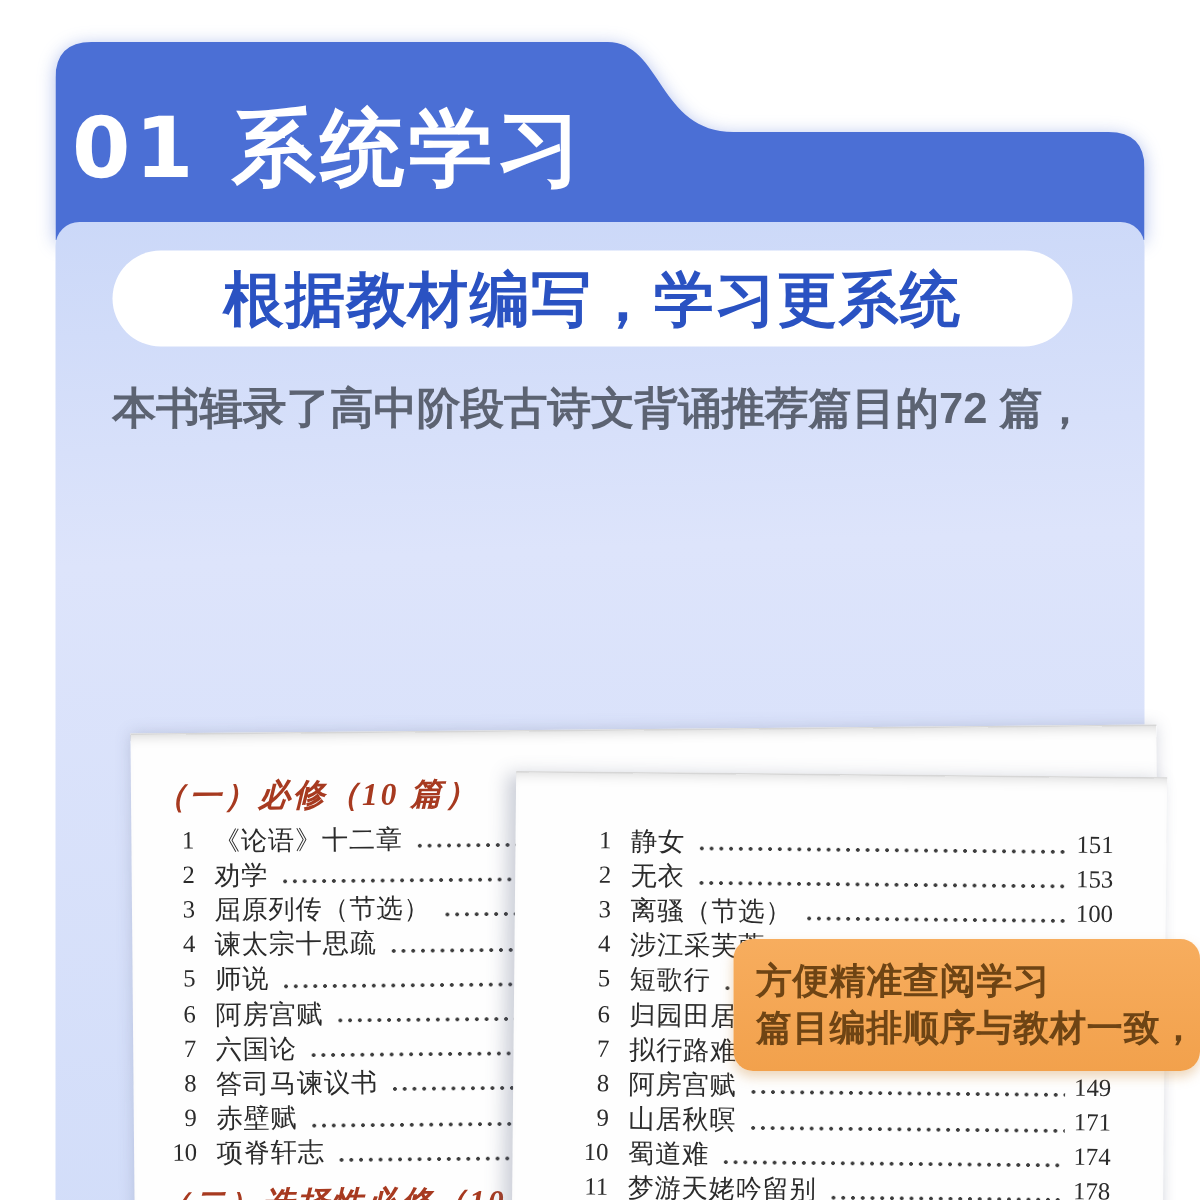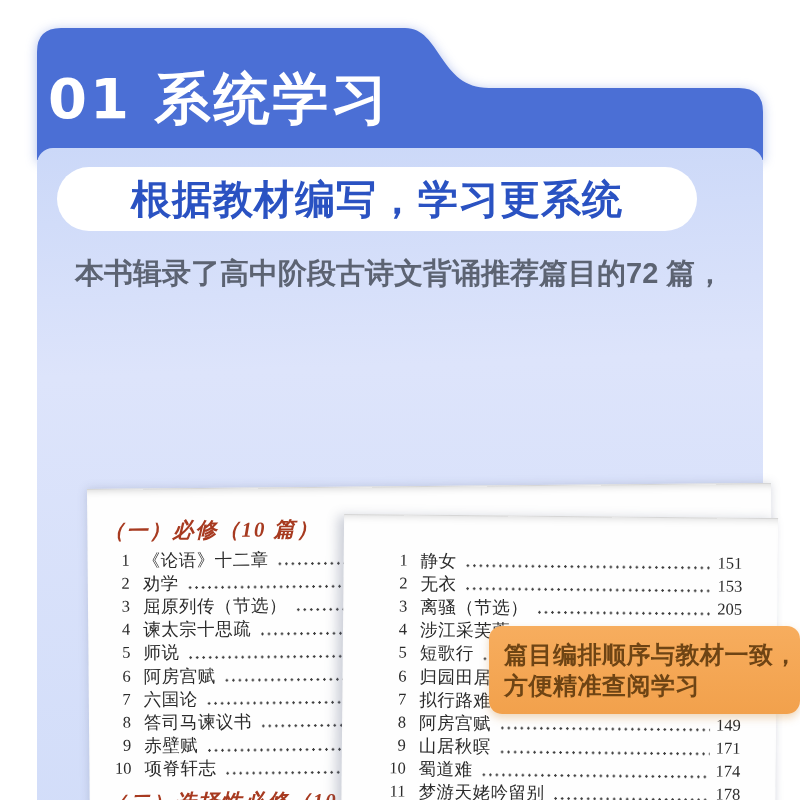--- a/index.html
+++ b/index.html
@@ -18,21 +18,21 @@
     color:#ffffff;font-size:56px;font-weight:800;letter-spacing:3px;
     font-family:"DejaVu Sans","Liberation Sans",sans-serif;
   }
   
   .card{
     position:absolute;left:37px;top:148px;width:726px;height:652px;
     border-radius:16px 16px 0 0;
     background:linear-gradient(178deg,#cbd8f8 0%,#dde4fb 34%,#d2ddf9 100%);
   }
   .banner-pill{
-    position:absolute;left:20px;top:19px;width:640px;height:64px;
+    position:absolute;left:38px;top:19px;width:640px;height:64px;
     background:#ffffff;border-radius:33px;
     display:flex;align-items:center;justify-content:center;
   }
   .banner-pill span{
     color:#2a52c2;font-size:40px;font-weight:700;letter-spacing:1px;
   }
   .intro{
     position:absolute;left:38px;top:103px;width:660px;
     font-size:29px;line-height:45px;color:#5c6372;font-weight:600;
   }
@@ -167,21 +167,21 @@
       <div class="toc-row">
         <span class="toc-num">2</span>
         <span class="toc-title">无衣</span>
         <span class="dot-leader"></span>
         <span class="toc-page">153</span>
       </div>
       <div class="toc-row">
         <span class="toc-num">3</span>
         <span class="toc-title">离骚（节选）</span>
         <span class="dot-leader"></span>
-        <span class="toc-page">205</span>
+        <span class="toc-page">100</span>
       </div>
       <div class="toc-row">
         <span class="toc-num">4</span>
         <span class="toc-title">涉江采芙蓉</span>
         <span class="dot-leader"></span>
         <span class="toc-page"></span>
       </div>
       <div class="toc-row">
         <span class="toc-num">5</span>
         <span class="toc-title">短歌行</span>
@@ -220,17 +220,17 @@
       </div>
       <div class="toc-row">
         <span class="toc-num">11</span>
         <span class="toc-title">梦游天姥吟留别</span>
         <span class="dot-leader"></span>
         <span class="toc-page">178</span>
       </div>
     </div>
 
   <div class="callout">
+    <div>方便精准查阅学习</div>
     <div>篇目编排顺序与教材一致，</div>
-    <div>方便精准查阅学习</div>
   </div>
 
 </div>
 
 </body></html>

